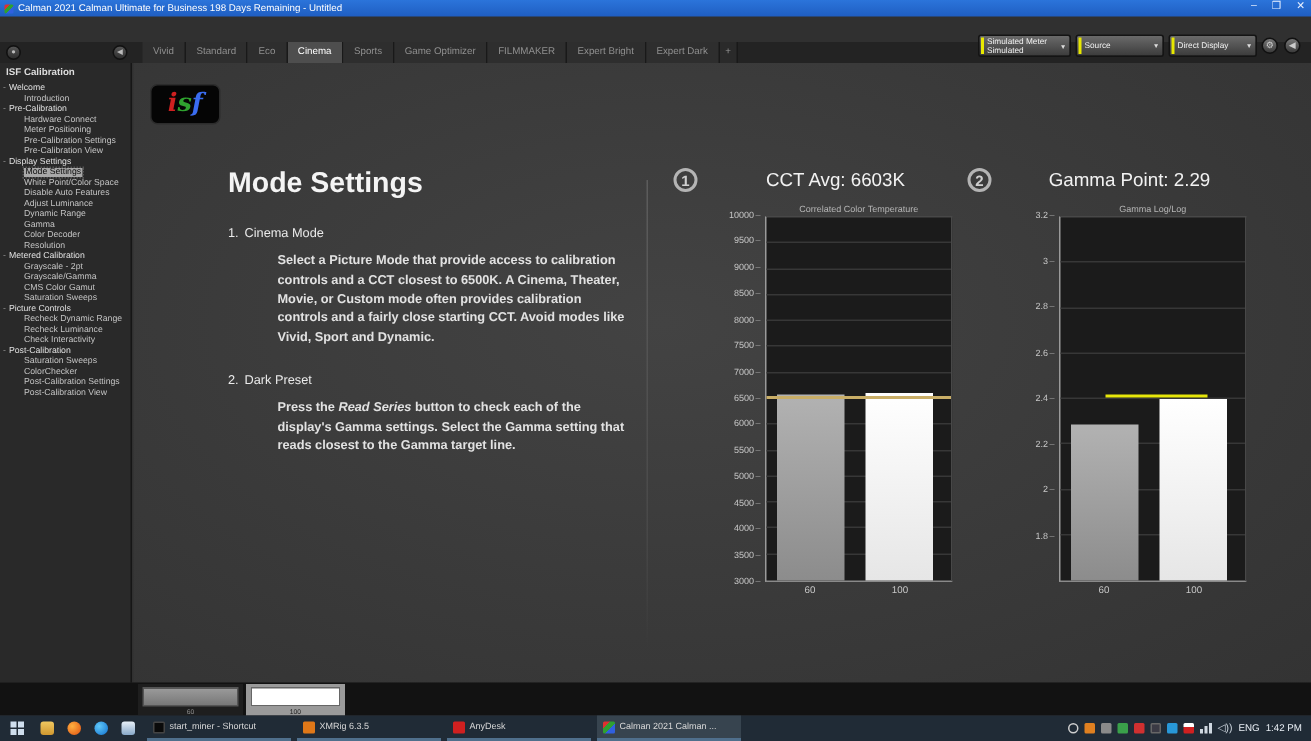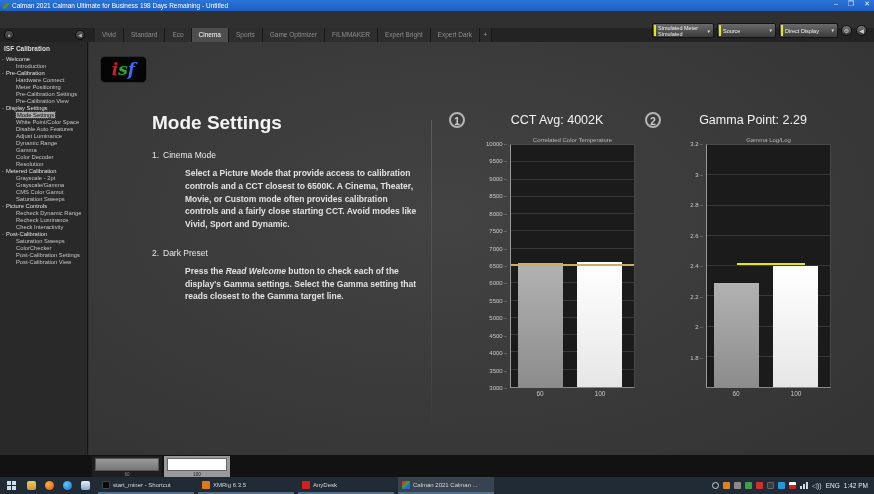--- a/index.html
+++ b/index.html
@@ -246,31 +246,31 @@
           <span>Select a Picture Mode that provide access to calibration controls and a CCT closest to 6500K. A Cinema, Theater, Movie, or Custom mode often provides calibration controls and a fairly close starting CCT.  Avoid modes like Vivid, Sport and Dynamic.</span><i></i><span></span>
         </div>
       </div>
 
       <div class="step">
         <div class="step-head">
           <span class="step-num">2.</span>
           <span>Dark Preset</span>
         </div>
         <div class="step-body">
-          <span>Press the </span><i>Read Welcome</i><span> button to check each of the display's Gamma settings. Select the Gamma setting that reads closest to the Gamma target line.</span>
+          <span>Press the </span><i>Read Series</i><span> button to check each of the display's Gamma settings. Select the Gamma setting that reads closest to the Gamma target line.</span>
         </div>
       </div>
     </div>
 
     <div class="divider"></div>
 
     <div class="chart-block cb1">
       <div class="chart-head-row">
         <div class="badge">1</div>
-        <div class="chart-header">CCT Avg: 4002K</div>
+        <div class="chart-header">CCT Avg: 6603K</div>
       </div>
       <div class="chart-title">Correlated Color Temperature</div>
       <div class="chart-body">
         <div class="yaxis">
             <div class="ytick" style="bottom: calc(100% - 3px);">10000</div>
             <div class="ytick" style="bottom: calc(92.8571% - 3px);">9500</div>
             <div class="ytick" style="bottom: calc(85.7143% - 3px);">9000</div>
             <div class="ytick" style="bottom: calc(78.5714% - 3px);">8500</div>
             <div class="ytick" style="bottom: calc(71.4286% - 3px);">8000</div>
             <div class="ytick" style="bottom: calc(64.2857% - 3px);">7500</div>

